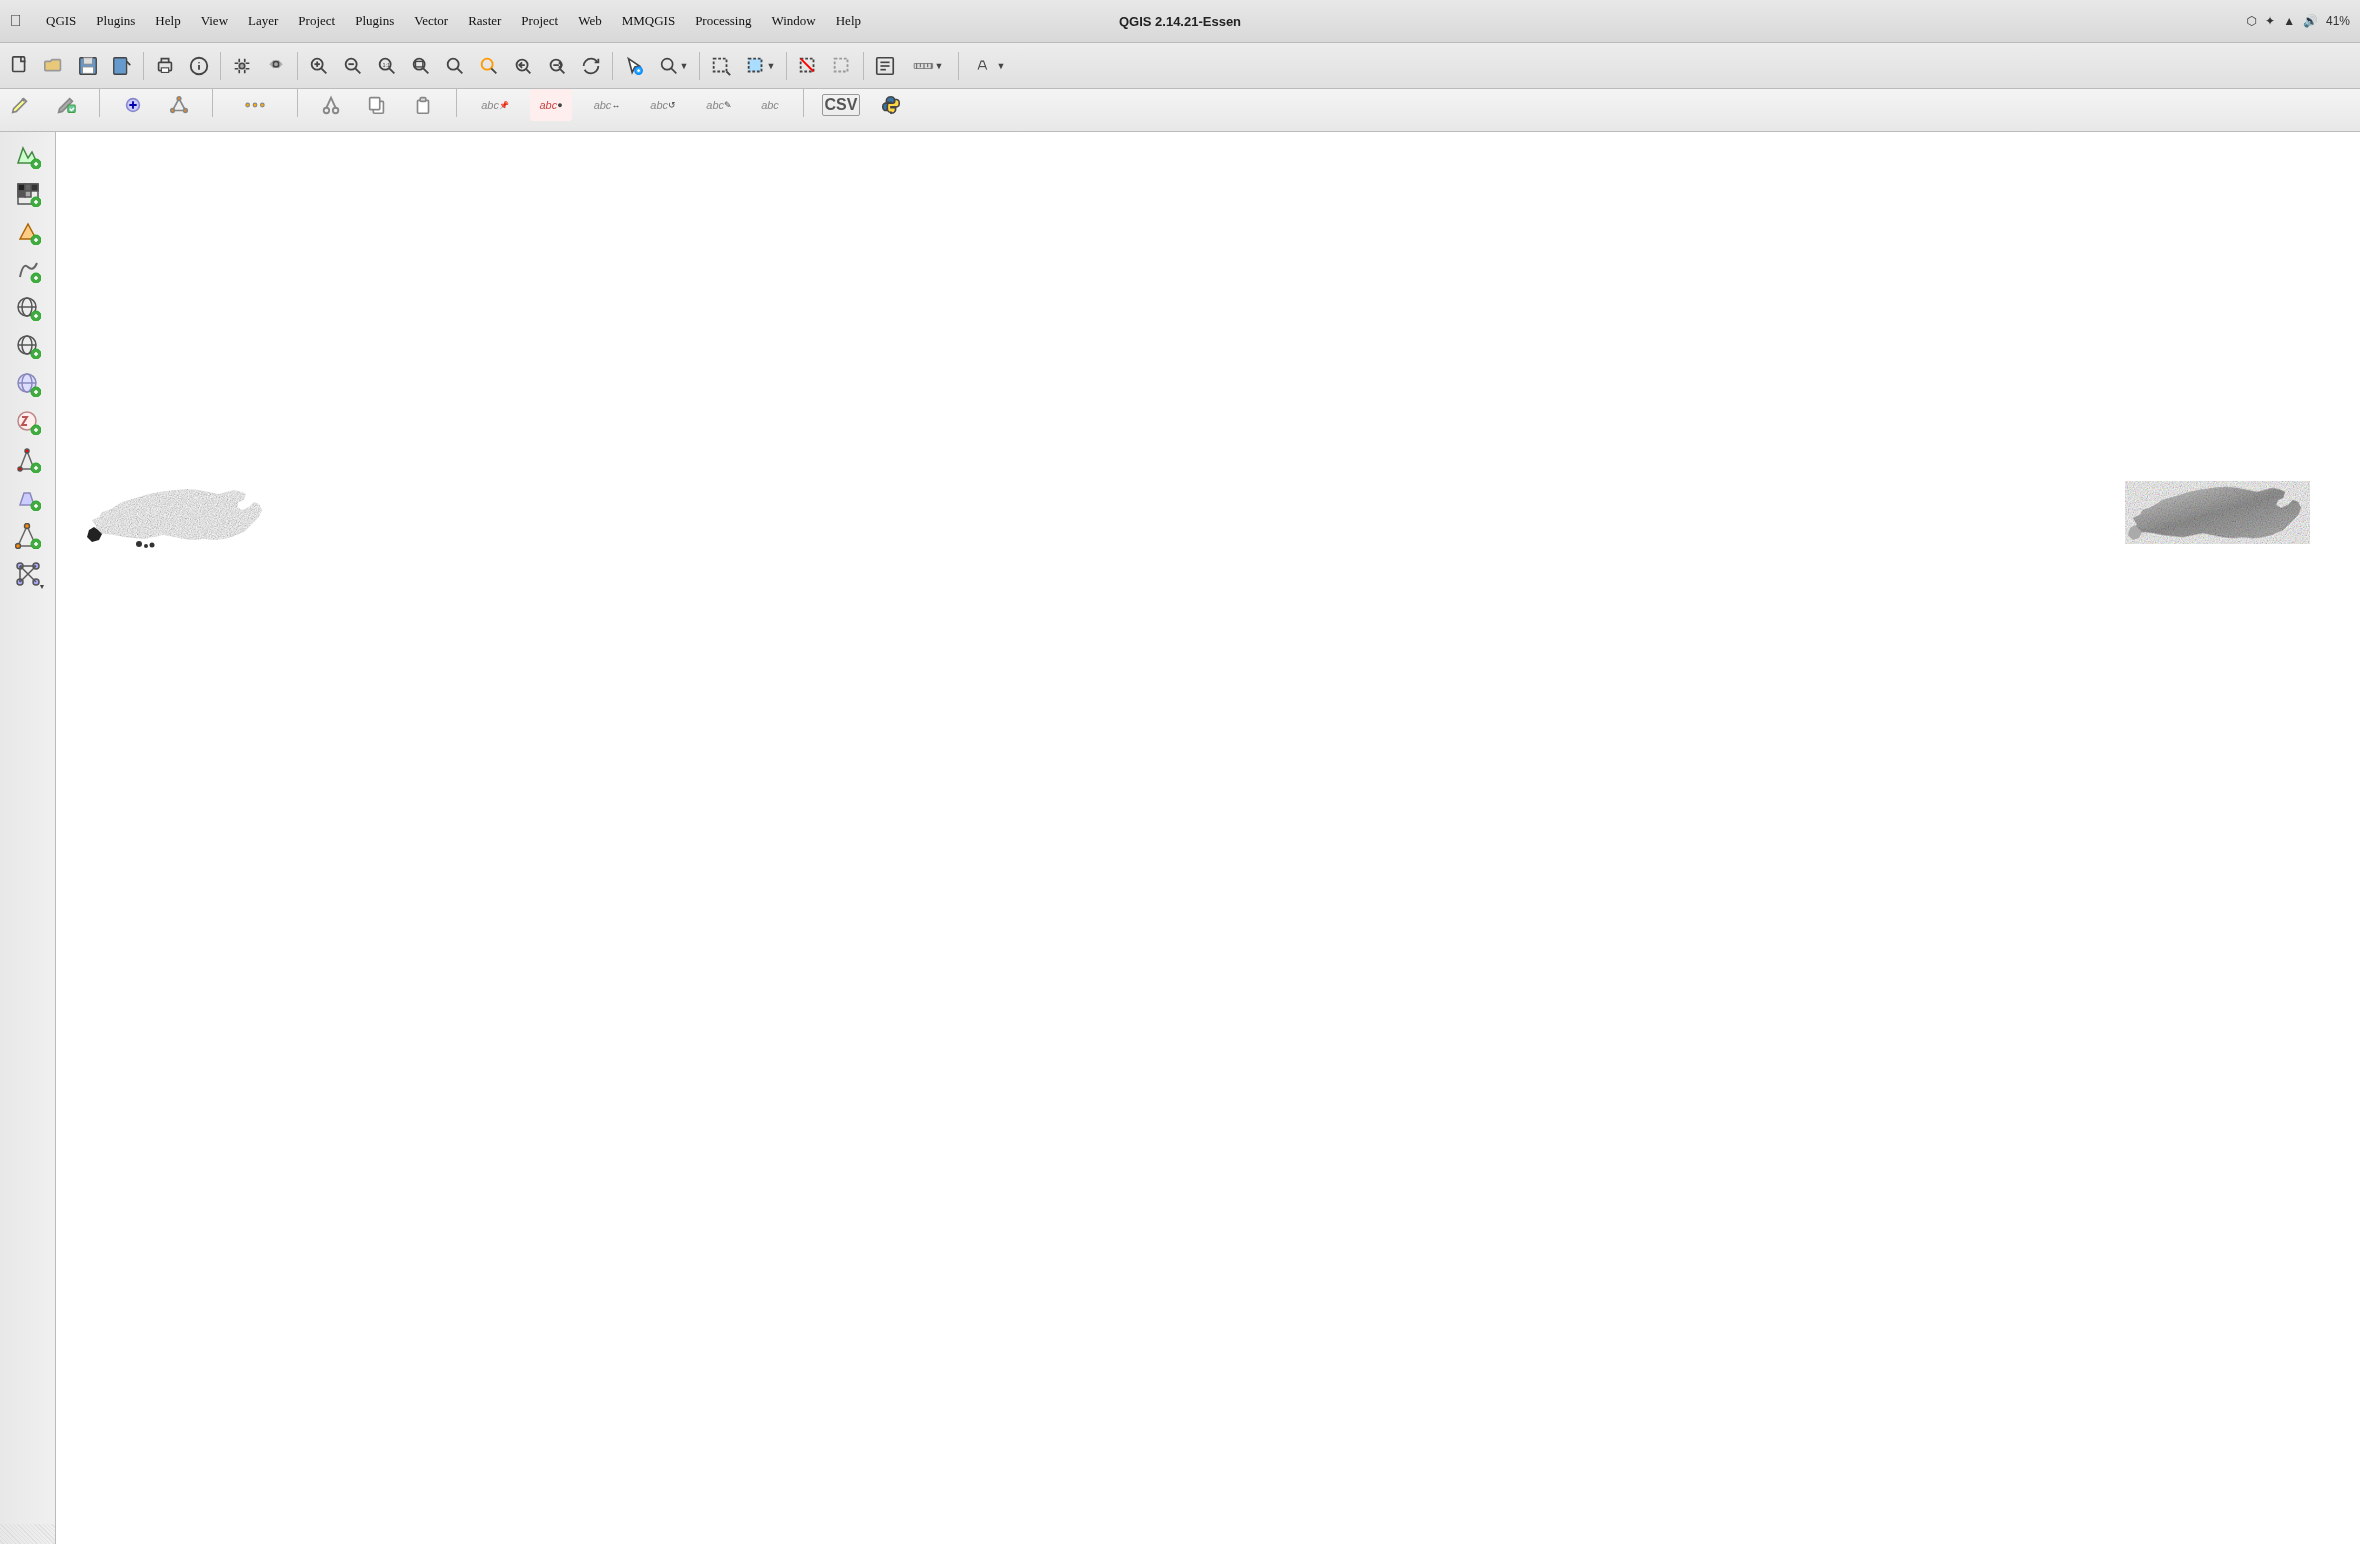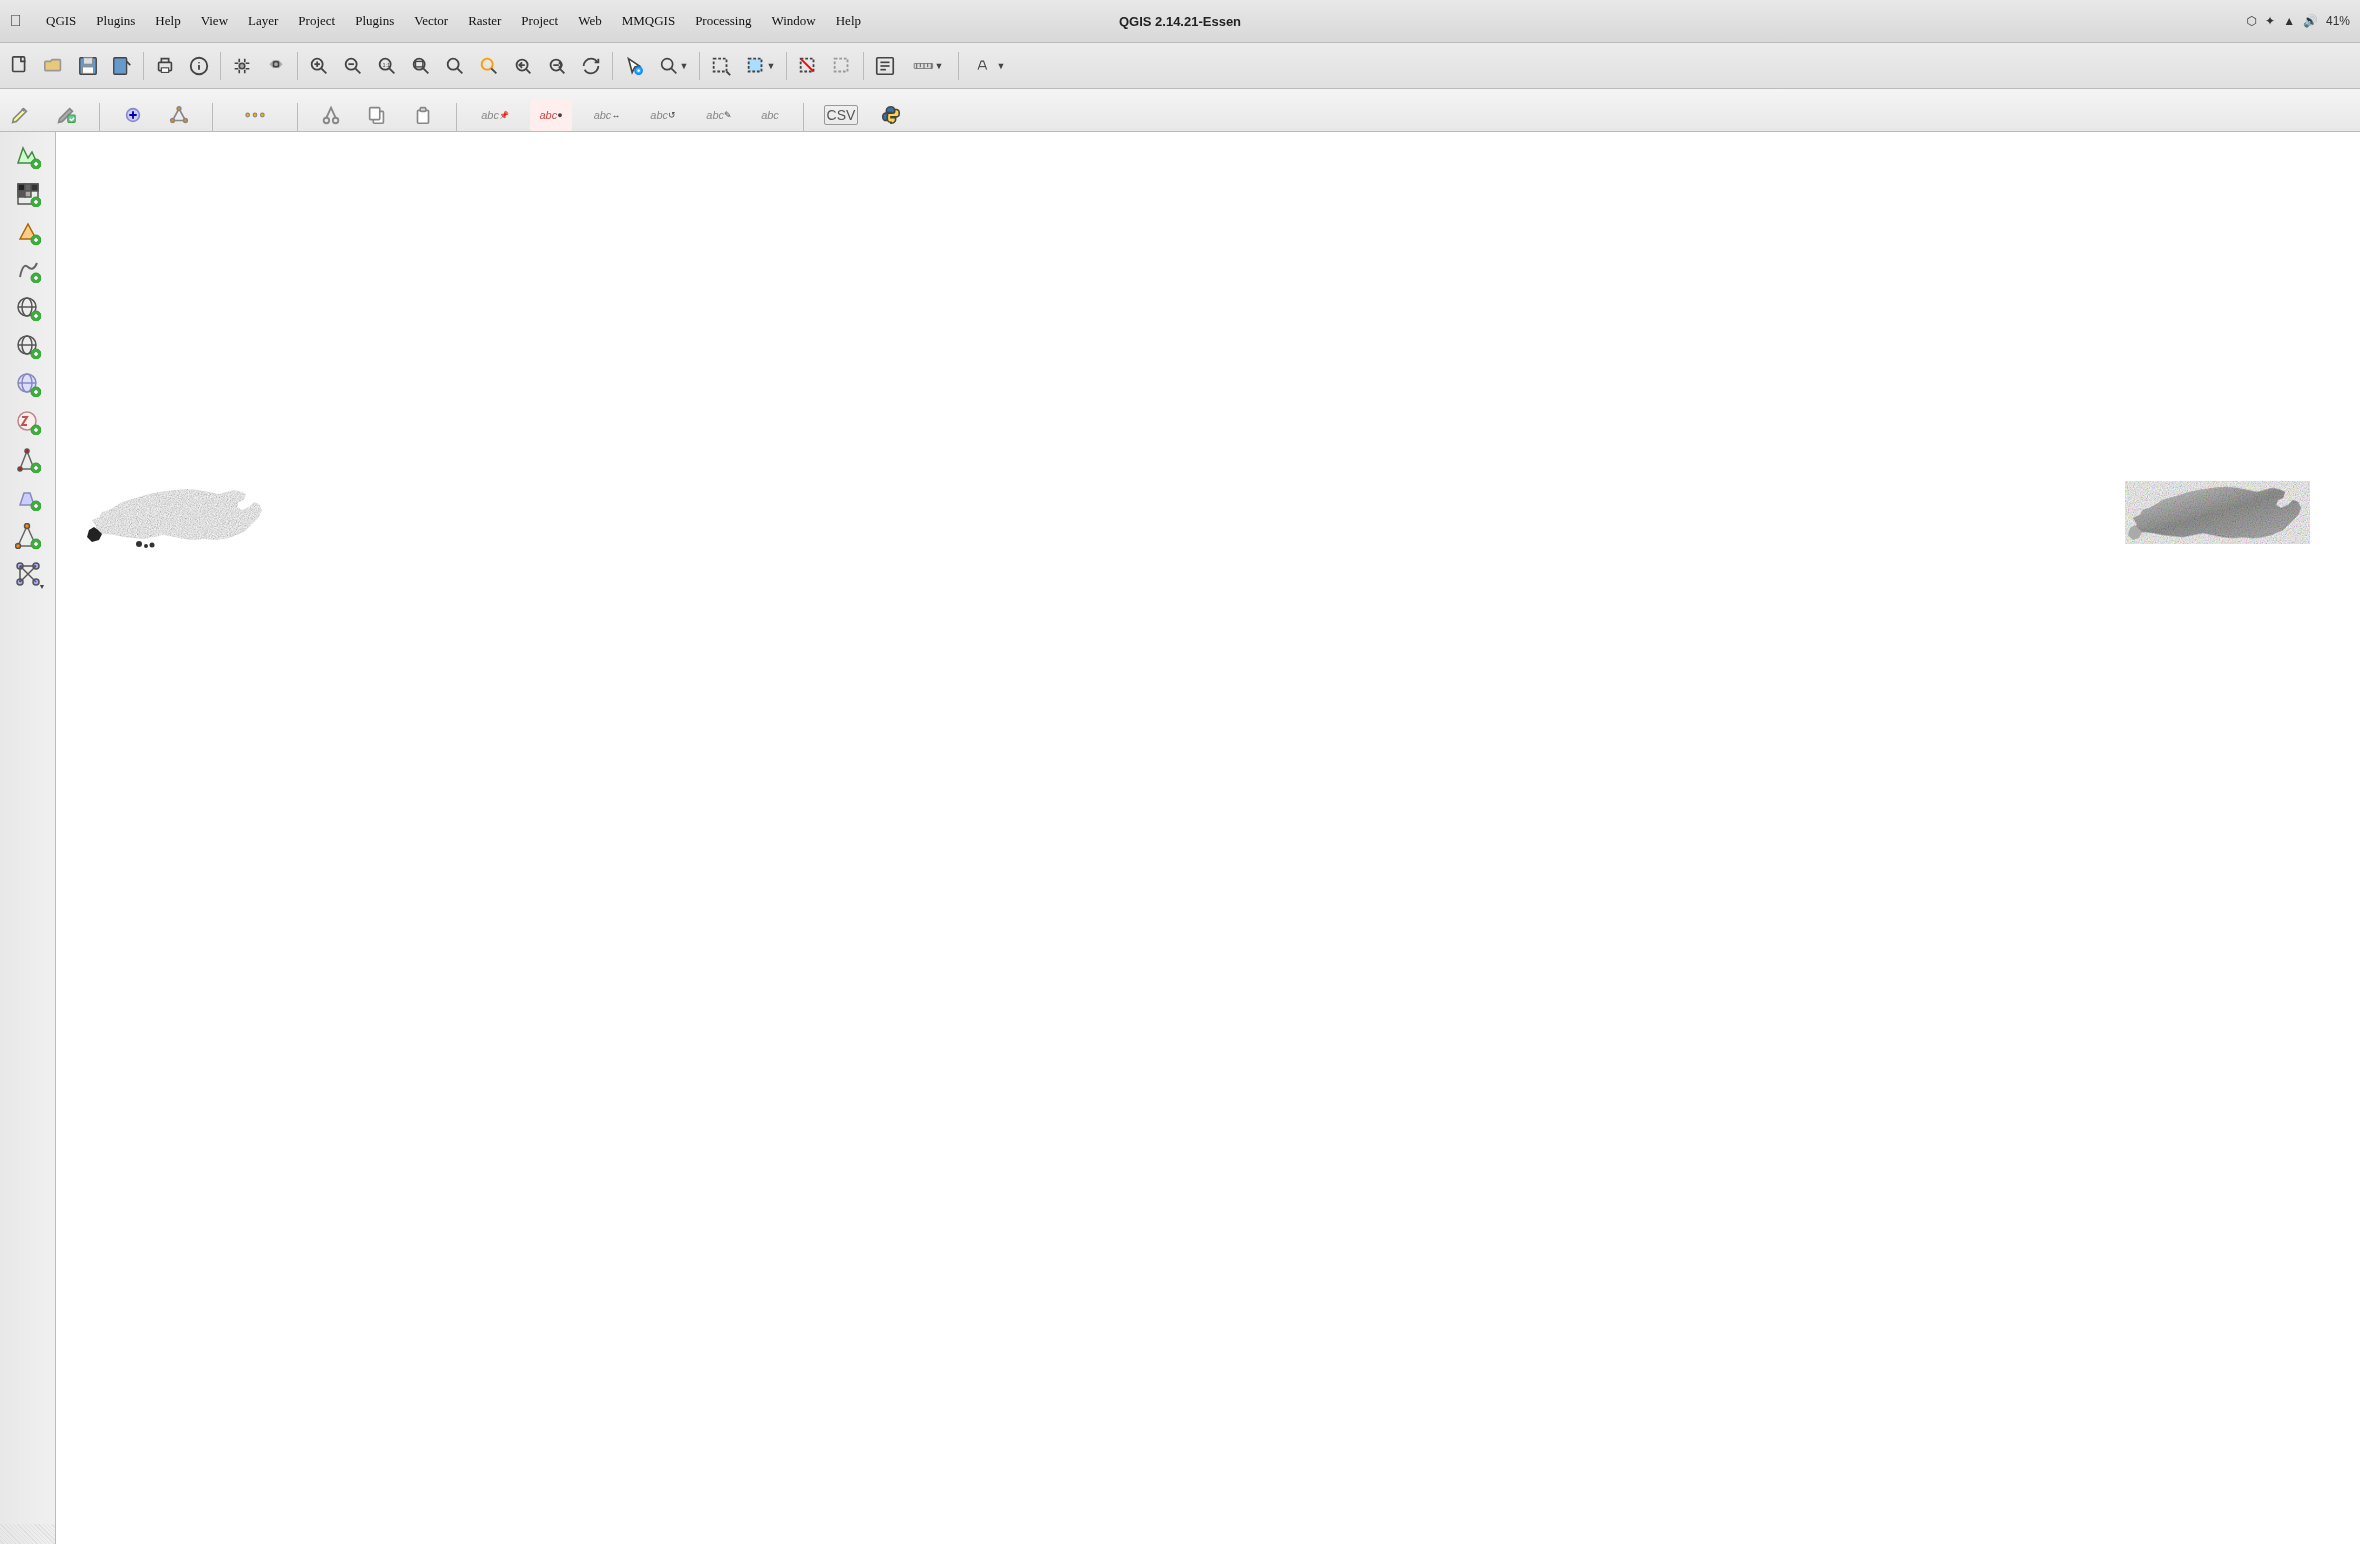--- a/index.html
+++ b/index.html
@@ -63,21 +63,21 @@
       display: flex;
       align-items: center;
       padding: 0 4px;
       gap: 2px;
     }
     .toolbar2 {
       height: 43px;
       background: linear-gradient(to bottom, #f4f4f4, #e8e8e8);
       border-bottom: 1px solid #bbb;
       display: flex;
-      align-items: flex-end;
+      align-items: flex-start;
       padding: 0 4px;
       gap: 14px;
     }
     .tb-btn {
       width: 32px;
       height: 32px;
       display: flex;
       align-items: center;
       justify-content: center;
       border-radius: 3px;
@@ -494,21 +494,21 @@
   <button class="tb-btn" title="Change Label Properties" style="width:42px">
     <span style="font-size:11px;font-style:italic;color:#888">abc</span>
     <span style="font-size:9px">✎</span>
   </button>
   <button class="tb-btn" title="Move Diagram">
     <span style="font-size:11px;font-style:italic;color:#888">abc</span>
   </button>
   <div class="tb-sep"></div>
 
   <button class="tb-btn" title="Open CSV" style="width:40px; font-size:10px; font-weight:bold; color:#555">
-    <span style="font-size:14px; font-weight:normal; border:1px solid #999; padding:1px 2px; border-radius:2px">CSV</span>
+    <span style="font-size:16px; font-weight:bold; border:1px solid #999; padding:1px 2px; border-radius:2px">CSV</span>
   </button>
   <button class="tb-btn" title="Python Console">
     <svg viewBox="0 0 24 24" fill="none" stroke="#444" stroke-width="1.8">
       <path d="M12 3C7 3 7 7 7 7v2h5v1H6s-3 0-3 4 3 4 3 4h2v-2s0-2 2-2h4s2 0 2-2V7s0-4-4-4z" fill="#3674a8"></path>
       <path d="M12 21c5 0 5-4 5-4v-2h-5v-1h6s3 0 3-4-3-4-3-4h-2v2s0 2-2 2H10s-2 0-2 2v4s0 4 4 4z" fill="#ffd444"></path>
     </svg>
   </button>
 </div>
 
 <div id="sidebar">

